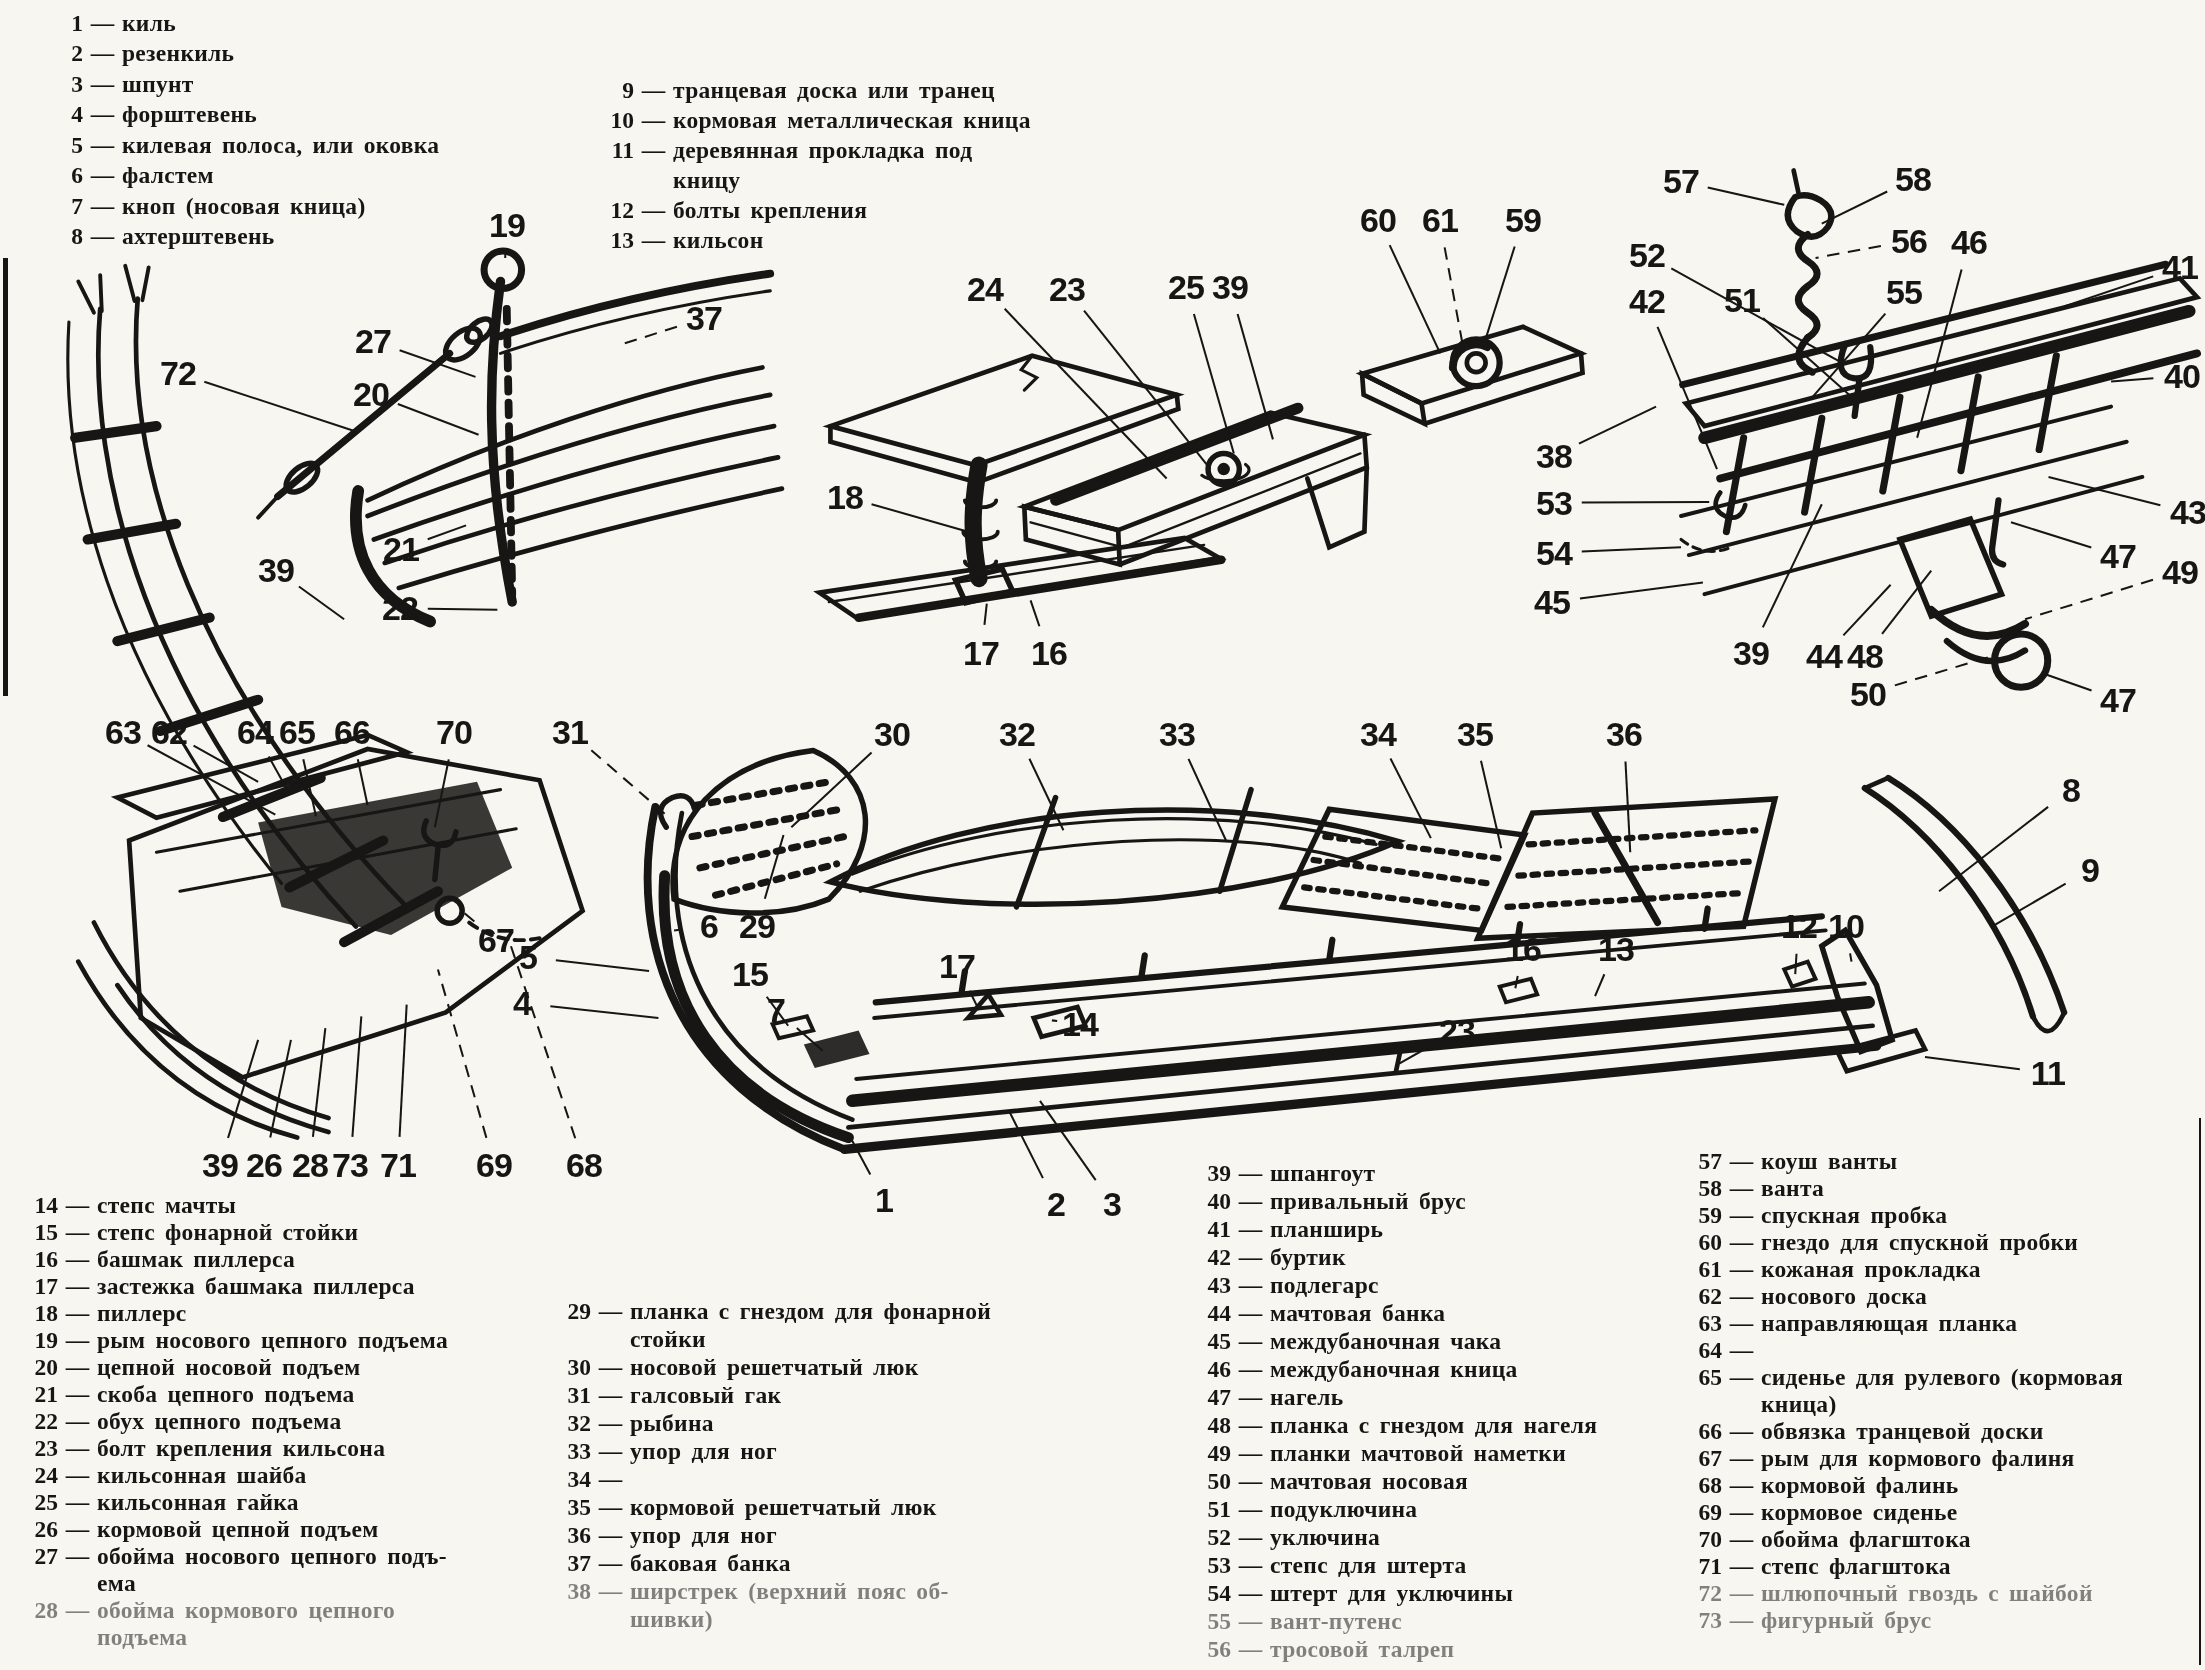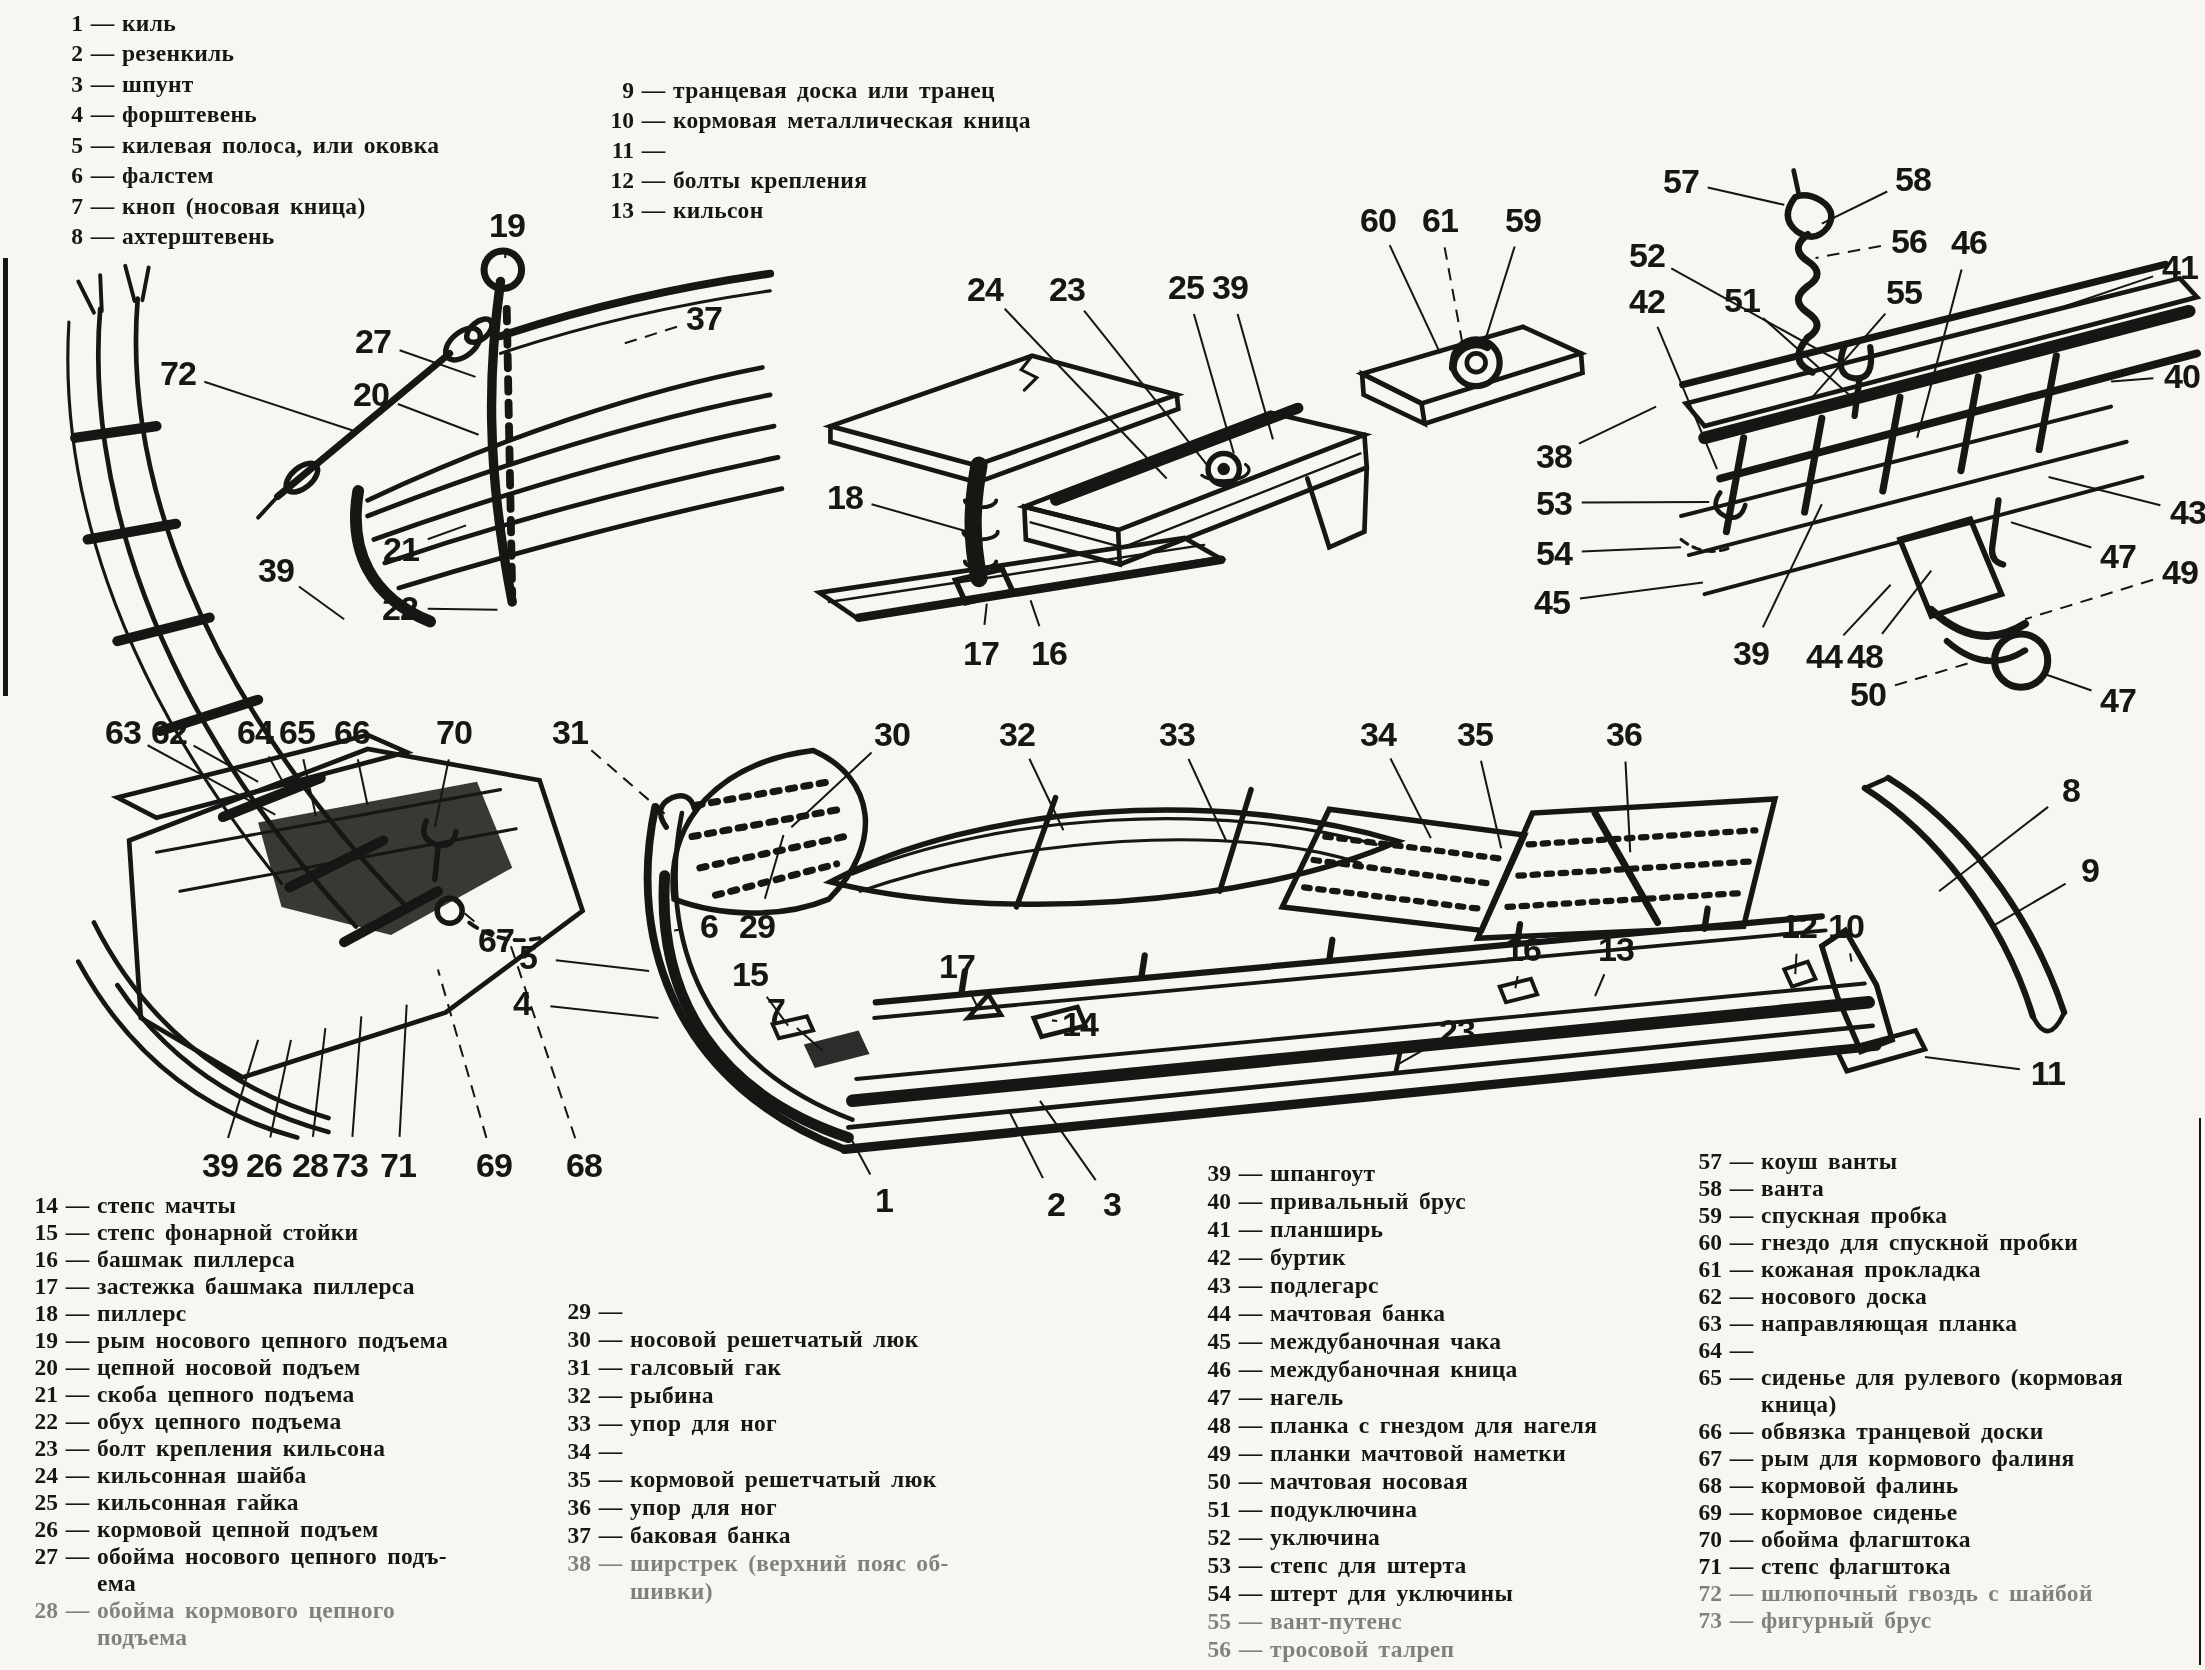--- a/index.html
+++ b/index.html
@@ -377,20 +377,22 @@
           <span class="lab">транцевая доска или транец</span>
         </div>
         <div class="legend-item">
           <span class="num">10</span>
           <span class="dash">—</span>
           <span class="lab">кормовая металлическая кница</span>
         </div>
         <div class="legend-item">
           <span class="num">11</span>
           <span class="dash">—</span>
+          <span class="lab">деревянная прокладка под
+кницу</span>
         </div>
         <div class="legend-item">
           <span class="num">12</span>
           <span class="dash">—</span>
           <span class="lab">болты крепления</span>
         </div>
         <div class="legend-item">
           <span class="num">13</span>
           <span class="dash">—</span>
           <span class="lab">кильсон</span>
@@ -472,20 +474,22 @@
           <span class="num">28</span>
           <span class="dash">—</span>
           <span class="lab">обойма кормового цепного
 подъема</span>
         </div>
       </div>
       <div class="legend-group" style="left: 547px; top: 1297px; width: 522px; line-height: 28px;">
         <div class="legend-item">
           <span class="num">29</span>
           <span class="dash">—</span>
+          <span class="lab">планка с гнездом для фонарной
+стойки</span>
         </div>
         <div class="legend-item">
           <span class="num">30</span>
           <span class="dash">—</span>
           <span class="lab">носовой решетчатый люк</span>
         </div>
         <div class="legend-item">
           <span class="num">31</span>
           <span class="dash">—</span>
           <span class="lab">галсовый гак</span>

